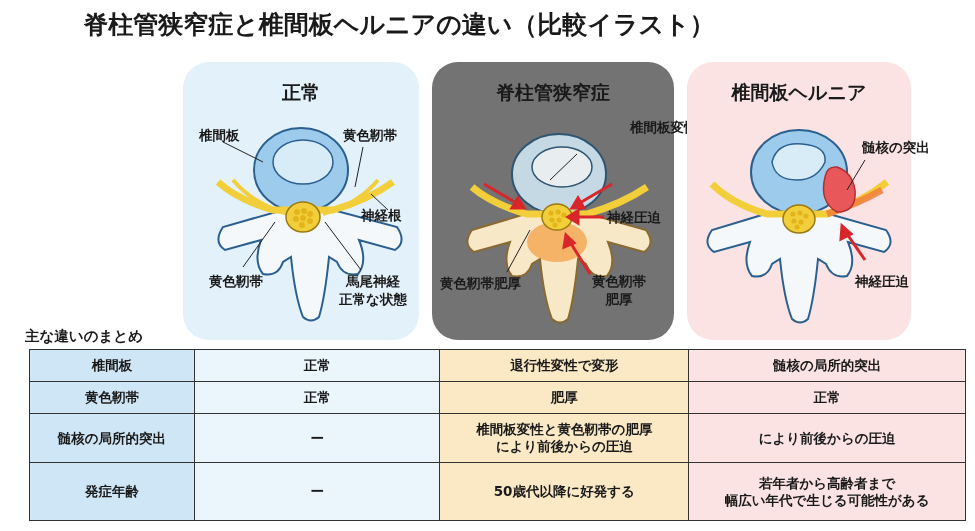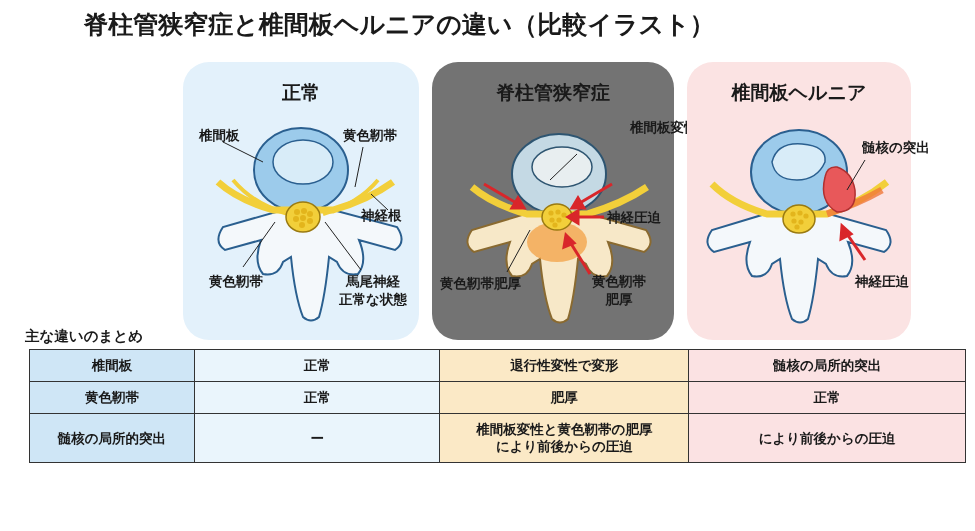--- a/index.html
+++ b/index.html
@@ -153,14 +153,23 @@
   </tr>
   <tr class="r3">
     <td class="rowh">髄核の局所的突出</td>
     <td class="c1">ー</td>
     <td class="c2">
       <div>椎間板変性と黄色靭帯の肥厚</div>
       <div>により前後からの圧迫</div>
     </td>
     <td class="c3">により前後からの圧迫</td>
   </tr>
+  <tr class="r4">
+    <td class="rowh">発症年齢</td>
+    <td class="c1">ー</td>
+    <td class="c2">50歳代以降に好発する</td>
+    <td class="c3">
+      <div>若年者から高齢者まで</div>
+      <div>幅広い年代で生じる可能性がある</div>
+    </td>
+  </tr>
 </tbody>
   </table>
 
 </body></html>

